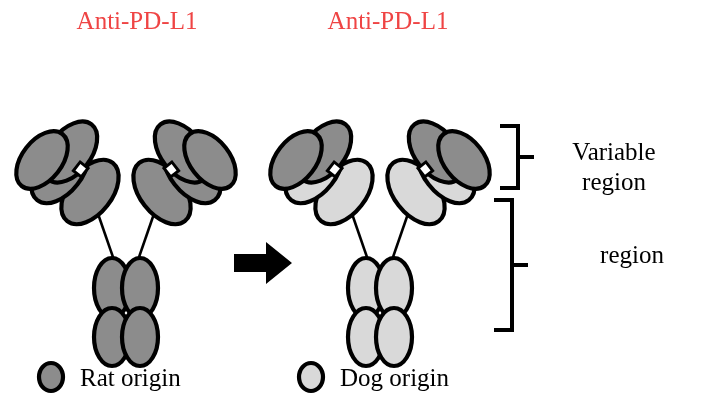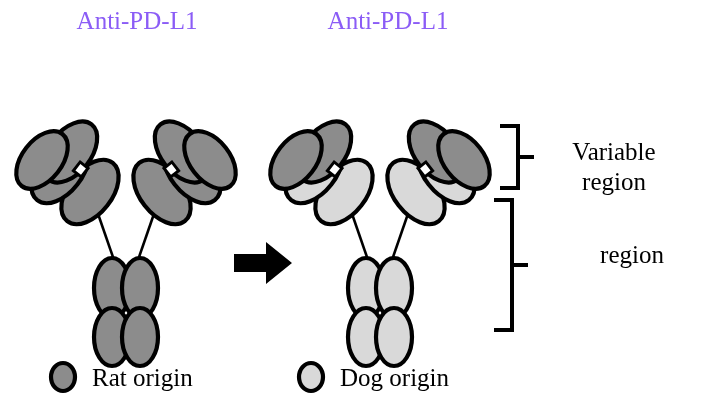--- a/index.html
+++ b/index.html
@@ -19,21 +19,21 @@
     position: relative;
     width: 720px;
     height: 420px;
     background: #ffffff;
   }
   .caption {
     position: absolute;
     text-align: center;
     font-size: 25px;
     line-height: 1.18;
-    color: #8b5cf6;
+    color: #ef4444;
     white-space: nowrap;
   }
   .caption-line { display: block; }
   #caption-left  { left: 22px;  top: 6px;  width: 230px; }
   #caption-right { left: 268px; top: 6px;  width: 240px; }
 
   .region-label {
     position: absolute;
     text-align: center;
     font-size: 25px;
@@ -42,21 +42,21 @@
   }
   #label-variable { left: 530px; top: 137px; width: 168px; }
   #label-constant { left: 548px; top: 240px; width: 168px; }
 
   .legend-item {
     position: absolute;
     display: flex;
     align-items: center;
     gap: 14px;
   }
-  #legend-rat { left: 48px;  top: 360px; }
+  #legend-rat { left: 36px;  top: 360px; }
   #legend-dog { left: 296px; top: 360px; }
   .legend-text {
     font-size: 25px;
     line-height: 1;
     white-space: nowrap;
   }
   .legend-swatch { display: block; }
 
   svg { display: block; overflow: visible; }
   .ab-svg { position: absolute; }

